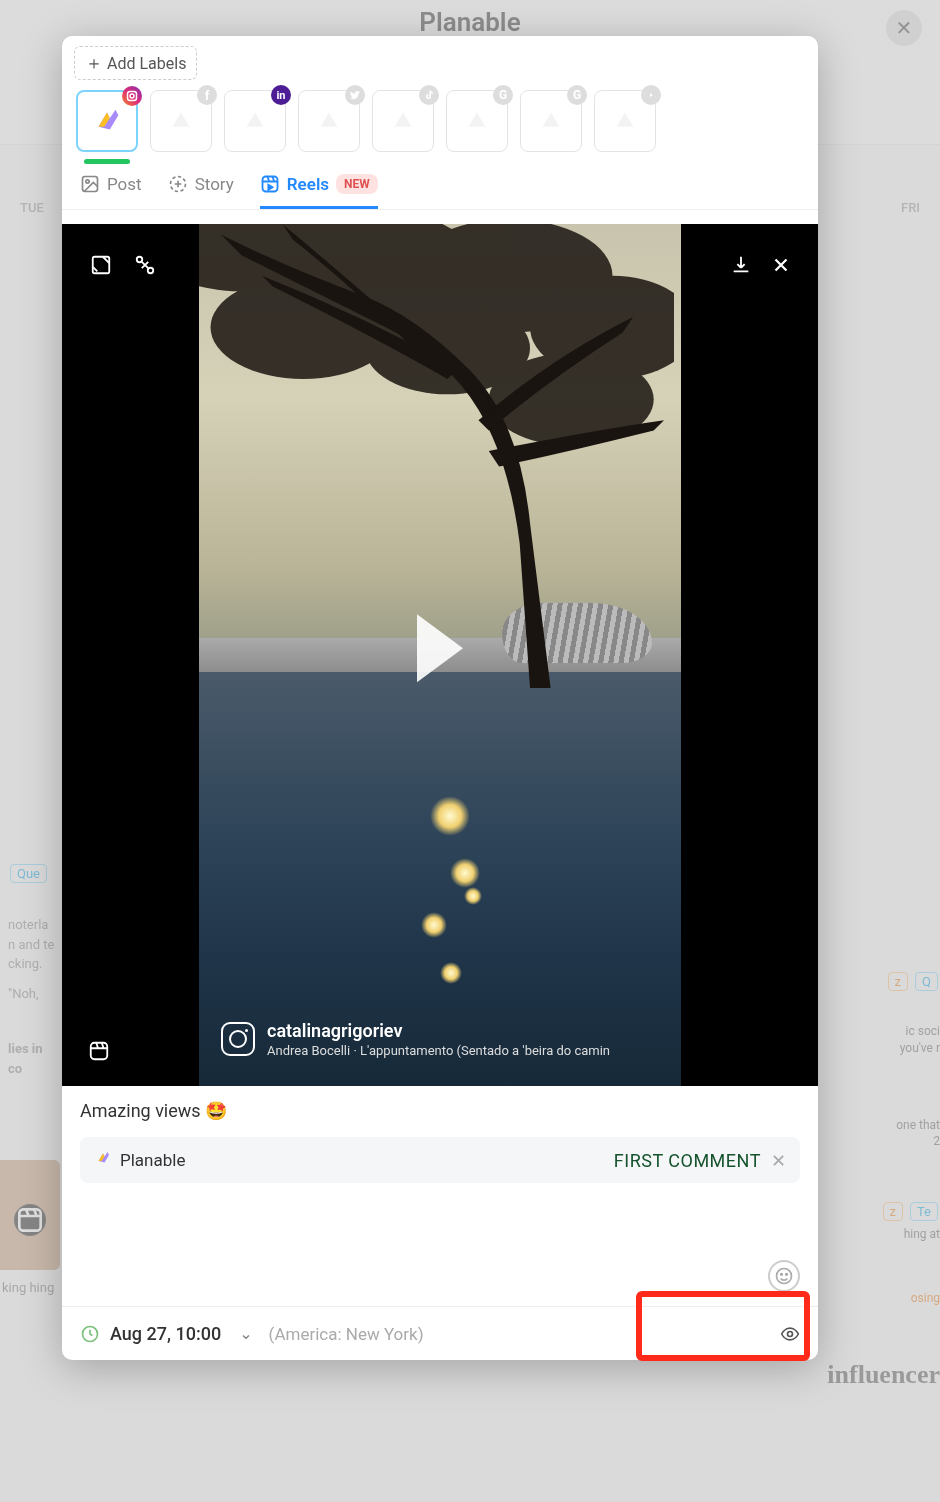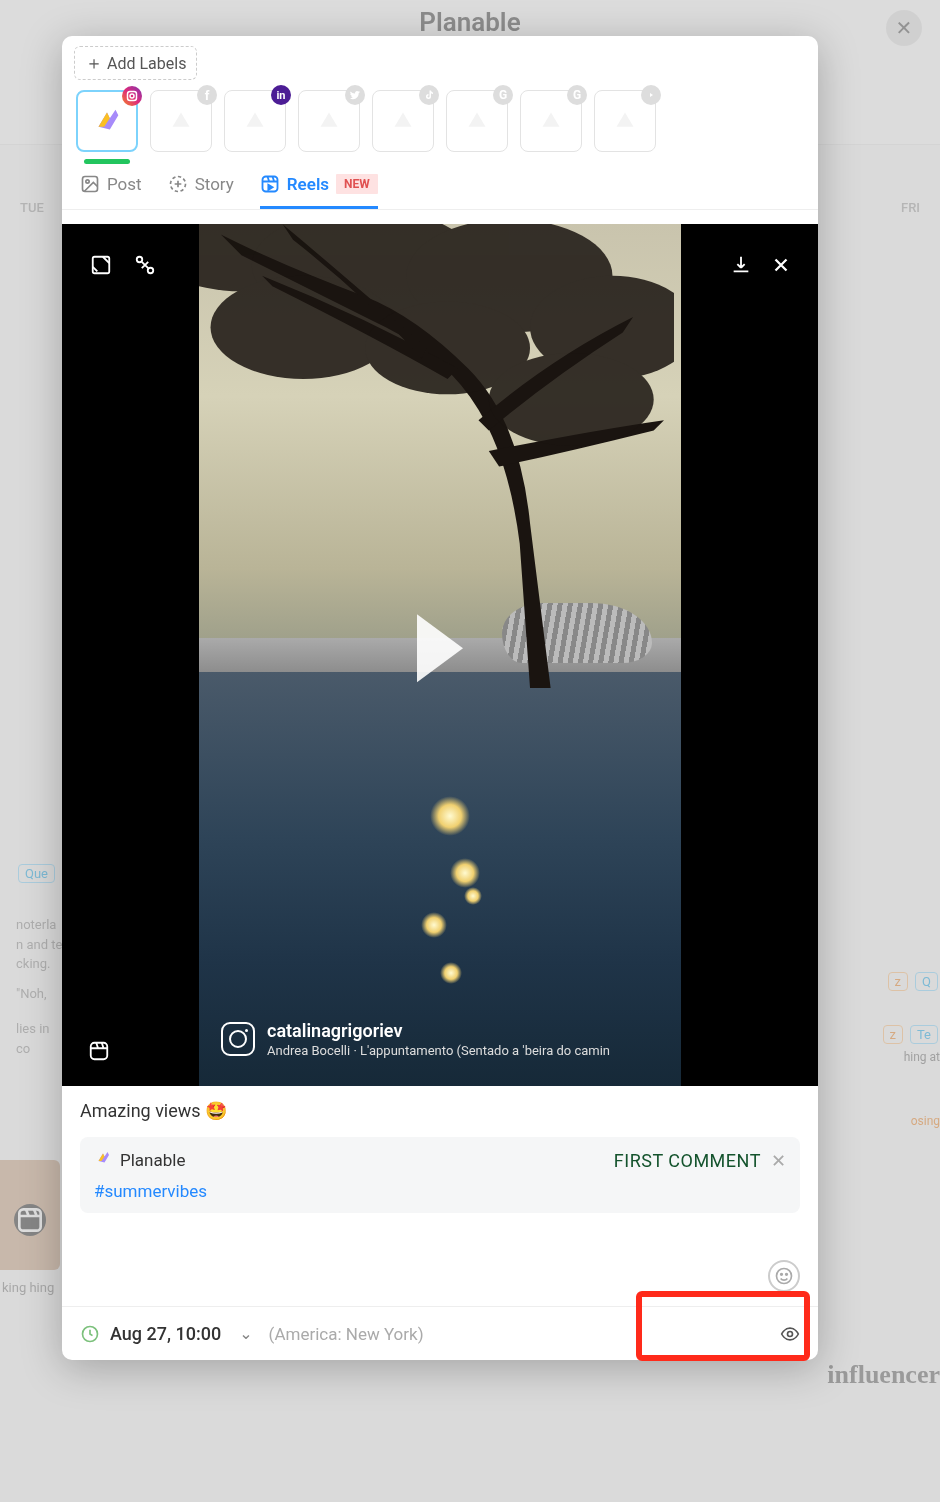--- a/index.html
+++ b/index.html
@@ -43,21 +43,21 @@
   top: 200px; left: 0; right: 0;
   display: flex;
   justify-content: space-between;
   padding: 0 20px;
   font-size: 13px;
   color: #999;
   font-weight: 500;
 }
 .bg-content {
   position: absolute;
-  top: 860px; left: 12px; right: 0;
+  top: 860px; left: 4px; right: 0;
   font-size: 13px;
   color: #888;
   padding: 0 4px;
 }
 .bg-badge {
   display: inline-block;
   border: 1px solid;
   border-radius: 4px;
   padding: 1px 6px;
   font-size: 13px;
@@ -161,21 +161,21 @@
   color: #2489ff;
   font-weight: 600;
   border-bottom-color: #2489ff;
 }
 .new-badge {
   background: #fee2e2;
   color: #e05252;
   font-size: 12px;
   font-weight: 700;
   padding: 3px 8px;
-  border-radius: 1px;
+  border-radius: 8px;
 }
 
 .video-area {
   background: #000;
   height: 862px;
   position: relative;
   margin-top: 14px;
 }
 .video-frame {
   position: absolute;
@@ -356,36 +356,42 @@
   <span>FRI</span>
 </div>
 
 <div class="bg-content" style="top:862px; width:58px;">
   <div class="bg-badge" style="border-color:#7dd3fc;color:#0ea5e9;">Que</div>
   <div style="margin-top:30px;line-height:1.5;">
     <div>noterla</div>
     <div>n and te</div>
     <div>cking.</div>
     <div style="margin-top:10px;">"Noh,</div>
-    <div style="margin-top:16px;">lies in co</div>
+    <div style="margin-top:36px;font-weight:bold;">lies in co</div>
   </div>
 </div>
 <div class="bg-left-card"></div>
 <div class="bg-reel-badge">
   <svg viewBox="0 0 24 24" fill="none" stroke="currentColor" stroke-width="2">
       <rect x="4" y="4" width="16" height="16" rx="3"></rect>
       <path d="M4 9h16M9 4l2 5M15 4l2 5"></path>
     </svg>
 </div>
 <div style="position:absolute;left:2px;top:1280px;font-size:13px;color:#777;">king hing</div>
 
 <div class="bg-right-cards">
   <div class="bg-badge" style="border-color:#fdba74;color:#ea7b17;">z</div>
   <div class="bg-badge" style="border-color:#7dd3fc;color:#0ea5e9;">Q</div>
-  <div style="margin-top:30px;">
+  <div style="margin-top:30px;line-height:1.4;">
+    <div>ic soci</div>
+    <div>you've r</div>
+    <div style="margin-top:60px;">one that</div>
+    <div>2</div>
+  </div>
+  <div style="margin-top:50px;">
     <span class="bg-badge" style="border-color:#fdba74;color:#ea7b17;">z</span>
     <span class="bg-badge" style="border-color:#7dd3fc;color:#0ea5e9;">Te</span>
   </div>
   <div style="margin-top:4px;">hing at</div>
   <div style="margin-top:50px;color:#ea7b17;">osing</div>
 </div>
 <div style="position:absolute;right:0;top:1360px;font-size:26px;font-weight:700;color:#555;font-family:Georgia,serif;">influencer</div>
 
 <div class="backdrop"></div>
 
@@ -578,21 +584,20 @@
               <path d="M6 16 L12 6 L14 10 L18 4 L20 8 L14 18 Z" fill="#a78bfa"></path>
               <path d="M6 16 L12 6 L14 10 L10 16 Z" fill="#fbbf24"></path>
             </svg></span>
         <span>Planable</span>
       </div>
       <div style="display:flex;align-items:center;">
         <span class="fc-label">FIRST COMMENT</span>
         <span class="fc-close">✕</span>
       </div>
     </div>
-    <div class="fc-hashtag">#summervibes</div>
   </div>
 
   <div class="emoji-btn">
     <svg width="20" height="20" viewBox="0 0 24 24" fill="none" stroke="currentColor" stroke-width="2">
         <circle cx="12" cy="12" r="9"></circle>
         <circle cx="9" cy="10" r="1" fill="currentColor"></circle>
         <circle cx="15" cy="10" r="1" fill="currentColor"></circle>
         <path d="M8 15c1 1.5 2.5 2 4 2s3-.5 4-2"></path>
       </svg>
   </div>

